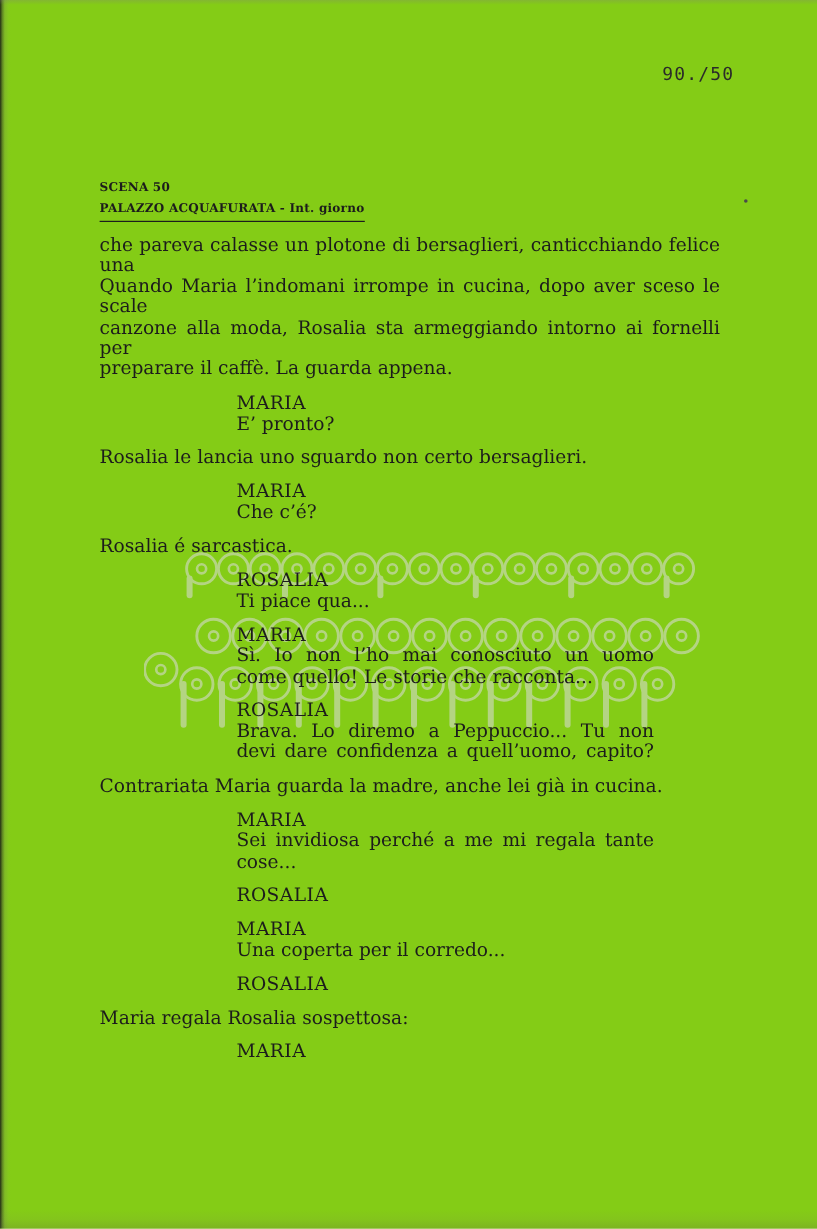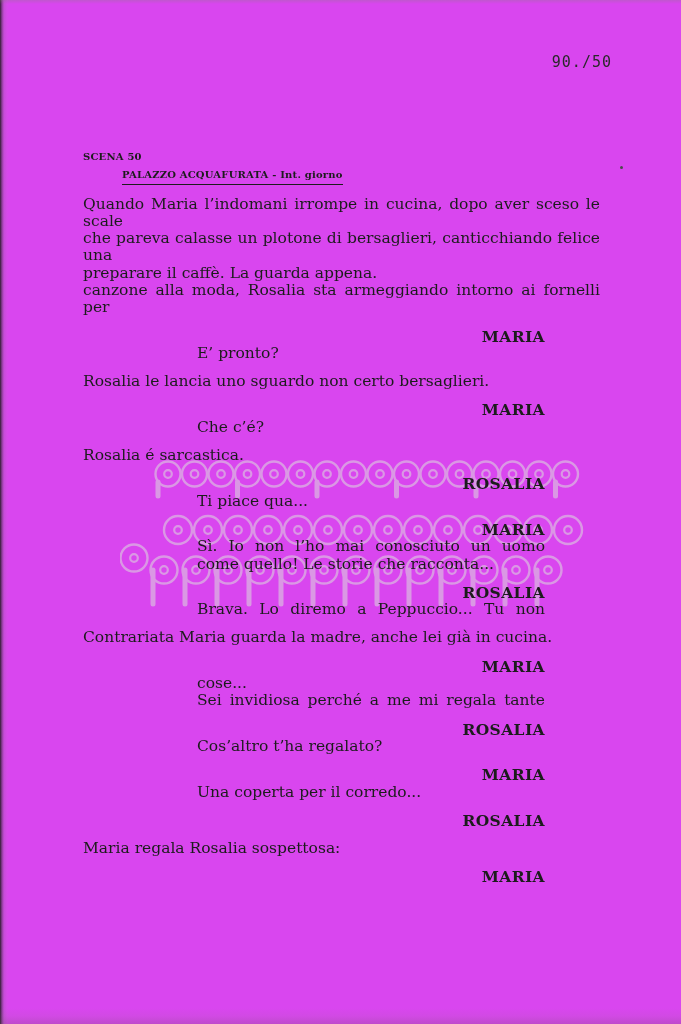--- a/index.html
+++ b/index.html
@@ -1,21 +1,21 @@
 <!DOCTYPE html>
 <html><head>
 <meta charset="utf-8">
 <style>
   html, body { margin: 0; padding: 0; background: #e8e6e1; }
   .page {
     position: relative;
     width: 681px;
     height: 1024px;
     margin: 0;
-    background: #d946ef;
+    background: #84cc16;
     overflow: hidden;
     font-family: "DejaVu Serif", "Liberation Serif", serif;
     color: #1c1c1c;
   }
   
   .edge-left {
     position: absolute; left: 0; top: 0; bottom: 0; width: 9px;
     background: linear-gradient(to right,
       rgba(20,20,20,0.85) 0px, rgba(50,50,50,0.45) 2px,
       rgba(110,110,110,0.18) 4px, rgba(150,150,150,0.05) 7px, transparent 9px);
@@ -36,24 +36,24 @@
     font-family: "DejaVu Sans Mono", "Liberation Mono", monospace;
     font-size: 15px; letter-spacing: 1px; color: #2a2a2a;
     z-index: 2;
   }
   .content {
     position: absolute; left: 83px; top: 148px; width: 517px;
     font-size: 15.5px; line-height: 17.3px;
     z-index: 2;
   }
   .scene-heading { font-weight: bold; font-size: 10px; line-height: 17.5px; margin-bottom: 1px; letter-spacing: 0.2px; }
-  .scene-heading .underlined { border-bottom: 1.6px solid #1c1c1c; padding-bottom: 0.5px; display: inline-block; margin-left: 39px; }
+  .scene-heading .underlined { border-bottom: 1.6px solid #1c1c1c; padding-bottom: 0.5px; display: inline-block; }
   .action { margin-top: 11px; }
   .dialogue { margin-top: 11px; margin-left: 114px; width: 348px; }
-  .character { font-weight: bold; text-align: right; letter-spacing: 0.4px; }
+  .character { font-weight: normal; text-align: left; letter-spacing: 0.4px; }
   .line { text-align: left; white-space: normal; }
   .line.just { text-align: justify; text-align-last: justify; }
   .watermark { position: absolute; left: 120px; top: 448px; z-index: 1; opacity: 0.55; }
   .speck { position: absolute; background: #4a4a4a; border-radius: 50%; z-index: 3; }
 </style>
 </head>
 <body>
 
 <div class="page">
   <div class="edge-left"></div>
@@ -176,24 +176,24 @@
 
   <div class="content">
     <div class="scene-heading">
       <div>SCENA 50</div>
       <div>
         <span class="underlined">PALAZZO ACQUAFURATA - Int. giorno</span>
       </div>
     </div>
     <div>
         <div class="action">
+          <div class="line just">che pareva calasse un plotone di bersaglieri, canticchiando felice una</div>
           <div class="line just">Quando Maria l’indomani irrompe in cucina, dopo aver sceso le scale</div>
-          <div class="line just">che pareva calasse un plotone di bersaglieri, canticchiando felice una</div>
+          <div class="line just">canzone alla moda, Rosalia sta armeggiando intorno ai fornelli per</div>
           <div class="line">preparare il caffè. La guarda appena.</div>
-          <div class="line just">canzone alla moda, Rosalia sta armeggiando intorno ai fornelli per</div>
         </div>
         <div class="dialogue">
           <div class="character">MARIA</div>
           <div class="line">E’ pronto?</div>
         </div>
         <div class="action">
           <div class="line">Rosalia le lancia uno sguardo non certo bersaglieri.</div>
         </div>
         <div class="dialogue">
           <div class="character">MARIA</div>
@@ -207,32 +207,32 @@
           <div class="line">Ti piace qua...</div>
         </div>
         <div class="dialogue">
           <div class="character">MARIA</div>
           <div class="line just">Sì. Io non l’ho mai conosciuto un uomo</div>
           <div class="line">come quello! Le storie che racconta...</div>
         </div>
         <div class="dialogue">
           <div class="character">ROSALIA</div>
           <div class="line just">Brava. Lo diremo a Peppuccio... Tu non</div>
+          <div class="line just">devi dare confidenza a quell’uomo, capito?</div>
         </div>
         <div class="action">
           <div class="line">Contrariata Maria guarda la madre, anche lei già in cucina.</div>
         </div>
         <div class="dialogue">
           <div class="character">MARIA</div>
+          <div class="line just">Sei invidiosa perché a me mi regala tante</div>
           <div class="line">cose...</div>
-          <div class="line just">Sei invidiosa perché a me mi regala tante</div>
-        </div>
-        <div class="dialogue">
-          <div class="character">ROSALIA</div>
-          <div class="line">Cos’altro t’ha regalato?</div>
+        </div>
+        <div class="dialogue">
+          <div class="character">ROSALIA</div>
         </div>
         <div class="dialogue">
           <div class="character">MARIA</div>
           <div class="line">Una coperta per il corredo...</div>
         </div>
         <div class="dialogue">
           <div class="character">ROSALIA</div>
         </div>
         <div class="action">
           <div class="line">Maria regala Rosalia sospettosa:</div>

